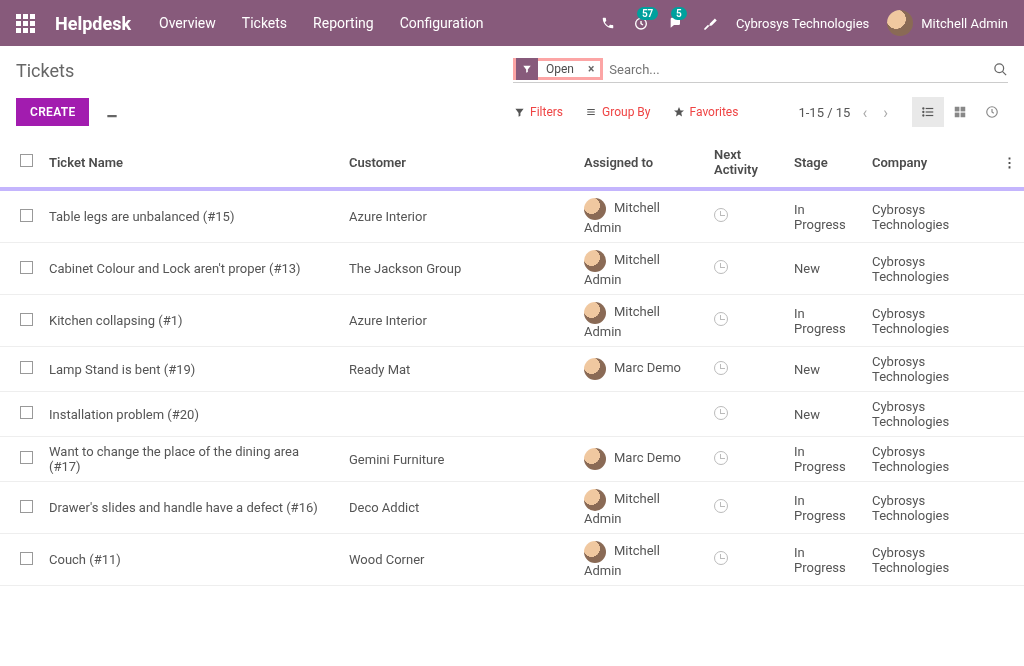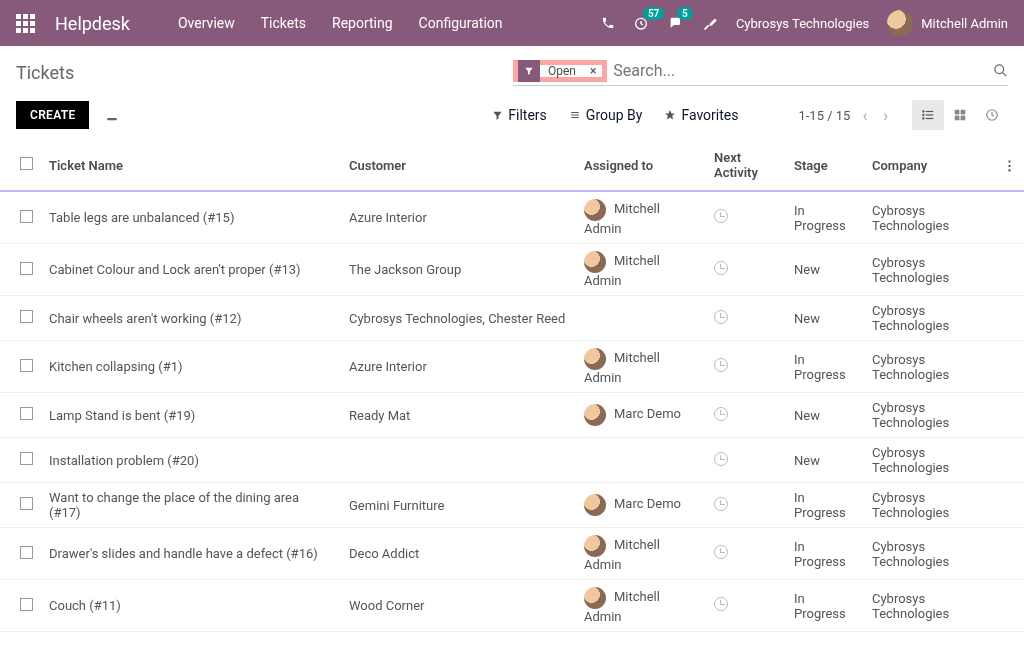--- a/index.html
+++ b/index.html
@@ -2,55 +2,55 @@
 <html><head>
 <meta charset="utf-8">
 <style>
 * { margin:0; padding:0; box-sizing:border-box; font-family:-apple-system,BlinkMacSystemFont,"Segoe UI",Roboto,sans-serif; }
 body { background:#fff; color:#4c4c4c; font-size:13px; width:1024px; height:666px; overflow:hidden; }
 
 
 .topbar { background:#875a7b; color:#fff; height:46px; display:flex; align-items:center; padding:0 16px; }
 .apps-icon { display:grid; grid-template-columns:repeat(3,5px); grid-template-rows:repeat(3,5px); gap:2px; margin-right:20px; cursor:pointer;}
 .apps-icon span{background:#fff;width:5px;height:5px;}
-.brand { font-size:18px; font-weight:400; margin-right:48px; }
+.brand { font-size:18px; font-weight:700; margin-right:28px; }
 .nav { display:flex; gap:26px; }
 .nav-item { color:#fff; cursor:pointer; font-size:14px; }
 .topbar-right { margin-left:auto; display:flex; align-items:center; gap:18px; }
 .icon-btn { position:relative; cursor:pointer; display:flex; align-items:center; }
-.badge { position:absolute; top:-8px; left:10px; background:#00a09d; color:#fff; font-size:10px; font-weight:600; padding:1px 5px; border-radius:8px; }
+.badge { position:absolute; top:-8px; left:4px; background:#00a09d; color:#fff; font-size:10px; font-weight:600; padding:1px 5px; border-radius:8px; }
 .avatar { width:26px; height:26px; border-radius:50%; background:radial-gradient(circle at 35% 35%,#f0c8a0 0 40%,#8a6a55 41% 100%); margin-right:8px; }
 .avatar-sm { width:22px; height:22px; border-radius:50%; background:radial-gradient(circle at 35% 35%,#f0c8a0 0 40%,#8a6a55 41% 100%); display:inline-block; vertical-align:middle; margin-right:8px;}
 .company, .user { display:flex; align-items:center; font-size:13px;}
 
 
 .ctrl { padding:12px 16px 0 16px; }
 .ctrl-row1 { display:flex; align-items:center; }
 .breadcrumb { font-size:18px; color:#666; }
 .search-area { margin-left:auto; display:flex; align-items:center; width:495px; border-bottom:1px solid #ccc; padding-bottom:2px;}
-.facet { border:5px solid #fca5a5; display:inline-flex; height:22px; align-items:center; font-size:12px; }
+.facet { border:3px solid #fca5a5; display:inline-flex; height:22px; align-items:center; font-size:12px; }
 .facet-icon { background:#875a7b; color:#fff; width:22px; height:22px; display:flex; align-items:center; justify-content:center;}
 .facet-label { padding:0 8px; color:#4c4c4c; }
 .facet-x { padding:0 6px; color:#666; cursor:pointer; font-weight:bold;}
-.search-input { border:none; outline:none; flex:1; padding:3px 6px; font-size:16px; color:#555;}
+.search-input { border:none; outline:none; flex:1; padding:3px 6px; font-size:13px; color:#555;}
 .search-mag { color:#666; cursor:pointer; }
 .ctrl-row2 { display:flex; align-items:center; margin-top:14px; padding-bottom:10px;}
-.btn-create { background:#000000; color:#fff; border:none; padding:7px 14px; font-weight:600; font-size:12px; cursor:pointer; letter-spacing:.3px;}
+.btn-create { background:#a21caf; color:#fff; border:none; padding:7px 14px; font-weight:600; font-size:12px; cursor:pointer; letter-spacing:.3px;}
 .btn-import { margin-left:16px; color:#666; cursor:pointer; }
-.search-opts { margin-left:auto; display:flex; gap:22px; color:#0f172a; font-size:14px; align-items:center;}
+.search-opts { margin-left:auto; display:flex; gap:22px; color:#ef4444; font-size:12px; align-items:center;}
 .search-opts .opt { display:flex; align-items:center; gap:5px; cursor:pointer;}
 .pager { margin-left:60px; display:flex; align-items:center; gap:8px; color:#555; font-size:13px;}
 .pager-arrow { color:#aaa; cursor:pointer; font-size:16px; padding:0 4px;}
 .views { margin-left:20px; display:flex; gap:0; align-items:center;}
 .view-btn { width:32px; height:30px; display:flex; align-items:center; justify-content:center; cursor:pointer; color:#666;}
 .view-btn.active { background:#e9e9e9; }
 
 
 .table { width:100%; border-collapse:collapse; }
-.table th { text-align:left; font-weight:600; color:#4c4c4c; font-size:13px; padding:10px 8px; border-bottom:2px solid #c4b5fd; }
+.table th { text-align:left; font-weight:600; color:#4c4c4c; font-size:13px; padding:10px 8px; border-bottom:4px solid #c4b5fd; }
 .table td { padding:7px 8px; border-bottom:1px solid #eee; color:#555; font-size:13px; vertical-align:middle; height:31px;}
 .chk { width:13px; height:13px; border:1px solid #999; display:inline-block; cursor:pointer;}
 .col-chk { width:40px; padding-left:20px !important;}
 .col-name { width:300px; }
 .col-cust { width:235px; }
 .col-assign { width:130px;margin-left:20px; }
 .col-act { width:80px; }
 .col-stage { width:78px; }
 .col-comp { }
 .col-menu { width:20px; text-align:right; color:#666; cursor:pointer;}
@@ -227,30 +227,20 @@
         <td>Cabinet Colour and Lock aren't proper (#13)</td>
         <td>The Jackson Group</td>
         <td><span class="avatar-sm"></span>Mitchell Admin</td>
         <td><span class="clock"></span></td>
         <td>New</td>
         <td>Cybrosys Technologies</td>
         <td></td>
       </tr>
       <tr>
         <td class="col-chk"><span class="chk"></span></td>
-        <td>Chair wheels aren't working (#12)</td>
-        <td>Cybrosys Technologies, Chester Reed</td>
-        <td></td>
-        <td><span class="clock"></span></td>
-        <td>New</td>
-        <td>Cybrosys Technologies</td>
-        <td></td>
-      </tr>
-      <tr>
-        <td class="col-chk"><span class="chk"></span></td>
         <td>Kitchen collapsing (#1)</td>
         <td>Azure Interior</td>
         <td><span class="avatar-sm"></span>Mitchell Admin</td>
         <td><span class="clock"></span></td>
         <td>In Progress</td>
         <td>Cybrosys Technologies</td>
         <td></td>
       </tr>
       <tr>
         <td class="col-chk"><span class="chk"></span></td>

